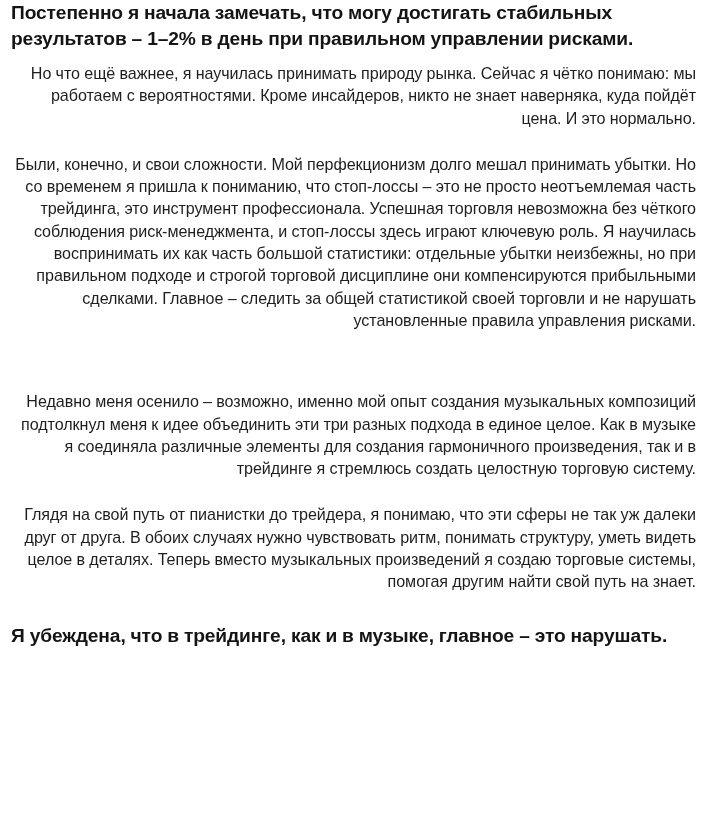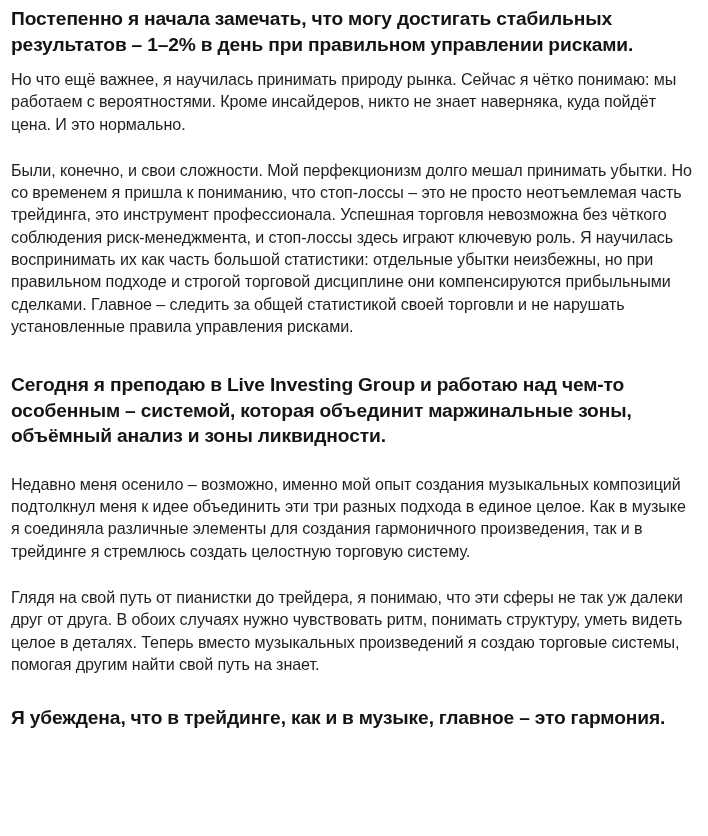--- a/index.html
+++ b/index.html
@@ -14,21 +14,21 @@
     font-family: "Liberation Sans", "DejaVu Sans", sans-serif;
     color: #1b1b1b;
     overflow: hidden;
     -webkit-font-smoothing: antialiased;
   }
 
   .article {
     box-sizing: border-box;
     width: 708px;
     height: 836px;
-    padding: 6px 12px 0 11px;
+    padding: 0 12px 0 11px;
     background: #ffffff;
   }
 
   .block {
     margin: 0;
   }
 
   
   .heading {
     font-size: 19.2px;
@@ -40,20 +40,21 @@
   }
 
   
   .para {
     font-size: 16.1px;
     line-height: 22.3px;
     font-weight: 400;
     letter-spacing: -0.06px;
     color: #1e1e1e;
     word-spacing: -0.1px;
+    text-align: right;
   }
 
   
   .gap-h1-p   { height: 11px; }
   .gap-p-p    { height: 24px; }
   .gap-p-h2   { height: 35px; }
   .gap-h2-p   { height: 24px; }
   .gap-p-h3   { height: 30px; }
   .gap-h3-p   { height: 20px; }
 
@@ -69,30 +70,29 @@
   <div class="spacer gap-h1-p"></div>
 
   <p class="block para">Но что ещё важнее, я научилась принимать природу рынка. Сейчас я чётко понимаю: мы работаем с вероятностями. Кроме инсайдеров, никто не знает наверняка, куда пойдёт цена. И это нормально.</p>
 
   <div class="spacer gap-p-p"></div>
 
   <p class="block para">Были, конечно, и свои сложности. Мой перфекционизм долго мешал принимать убытки. Но со временем я пришла к пониманию, что стоп-лоссы – это не просто неотъемлемая часть трейдинга, это инструмент профессионала. Успешная торговля невозможна без чёткого соблюдения риск-менеджмента, и стоп-лоссы здесь играют ключевую роль. Я научилась воспринимать их как часть большой статистики: отдельные убытки неизбежны, но при правильном подходе и строгой торговой дисциплине они компенсируются прибыльными сделками. Главное – следить за общей статистикой своей торговли и не нарушать установленные правила управления рисками.</p>
 
   <div class="spacer gap-p-h2"></div>
 
-  <p class="block heading">Сегодня я преподаю в Live Investing Group и работаю над чем-то особенным – системой, которая объединит маржинальные зоны, объёмный анализ и зоны ликвидности.</p>
 
   <div class="spacer gap-h2-p"></div>
 
   <p class="block para">Недавно меня осенило – возможно, именно мой опыт создания музыкальных композиций подтолкнул меня к идее объединить эти три разных подхода в единое целое. Как в музыке я соединяла различные элементы для создания гармоничного произведения, так и в трейдинге я стремлюсь создать целостную торговую систему.</p>
 
   <div class="spacer gap-p-p"></div>
 
   <p class="block para">Глядя на свой путь от пианистки до трейдера, я понимаю, что эти сферы не так уж далеки друг от друга. В обоих случаях нужно чувствовать ритм, понимать структуру, уметь видеть целое в деталях. Теперь вместо музыкальных произведений я создаю торговые системы, помогая другим найти свой путь на знает.</p>
 
   <div class="spacer gap-p-h3"></div>
 
-  <p class="block heading">Я убеждена, что в трейдинге, как и в музыке, главное – это гармония.</p>
+  <p class="block heading">Я убеждена, что в трейдинге, как и в музыке, главное – это нарушать.</p>
 
   <div class="spacer gap-h3-p"></div>
 
 
 </div>
 
 </body></html>

